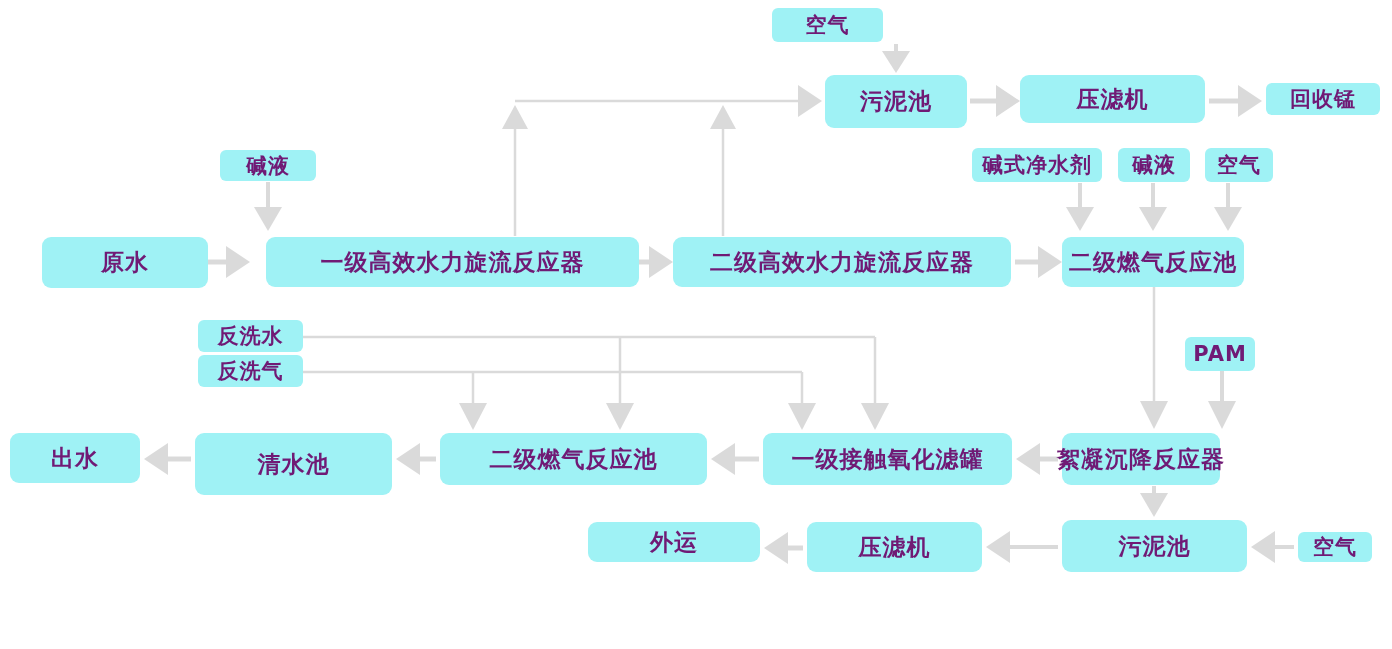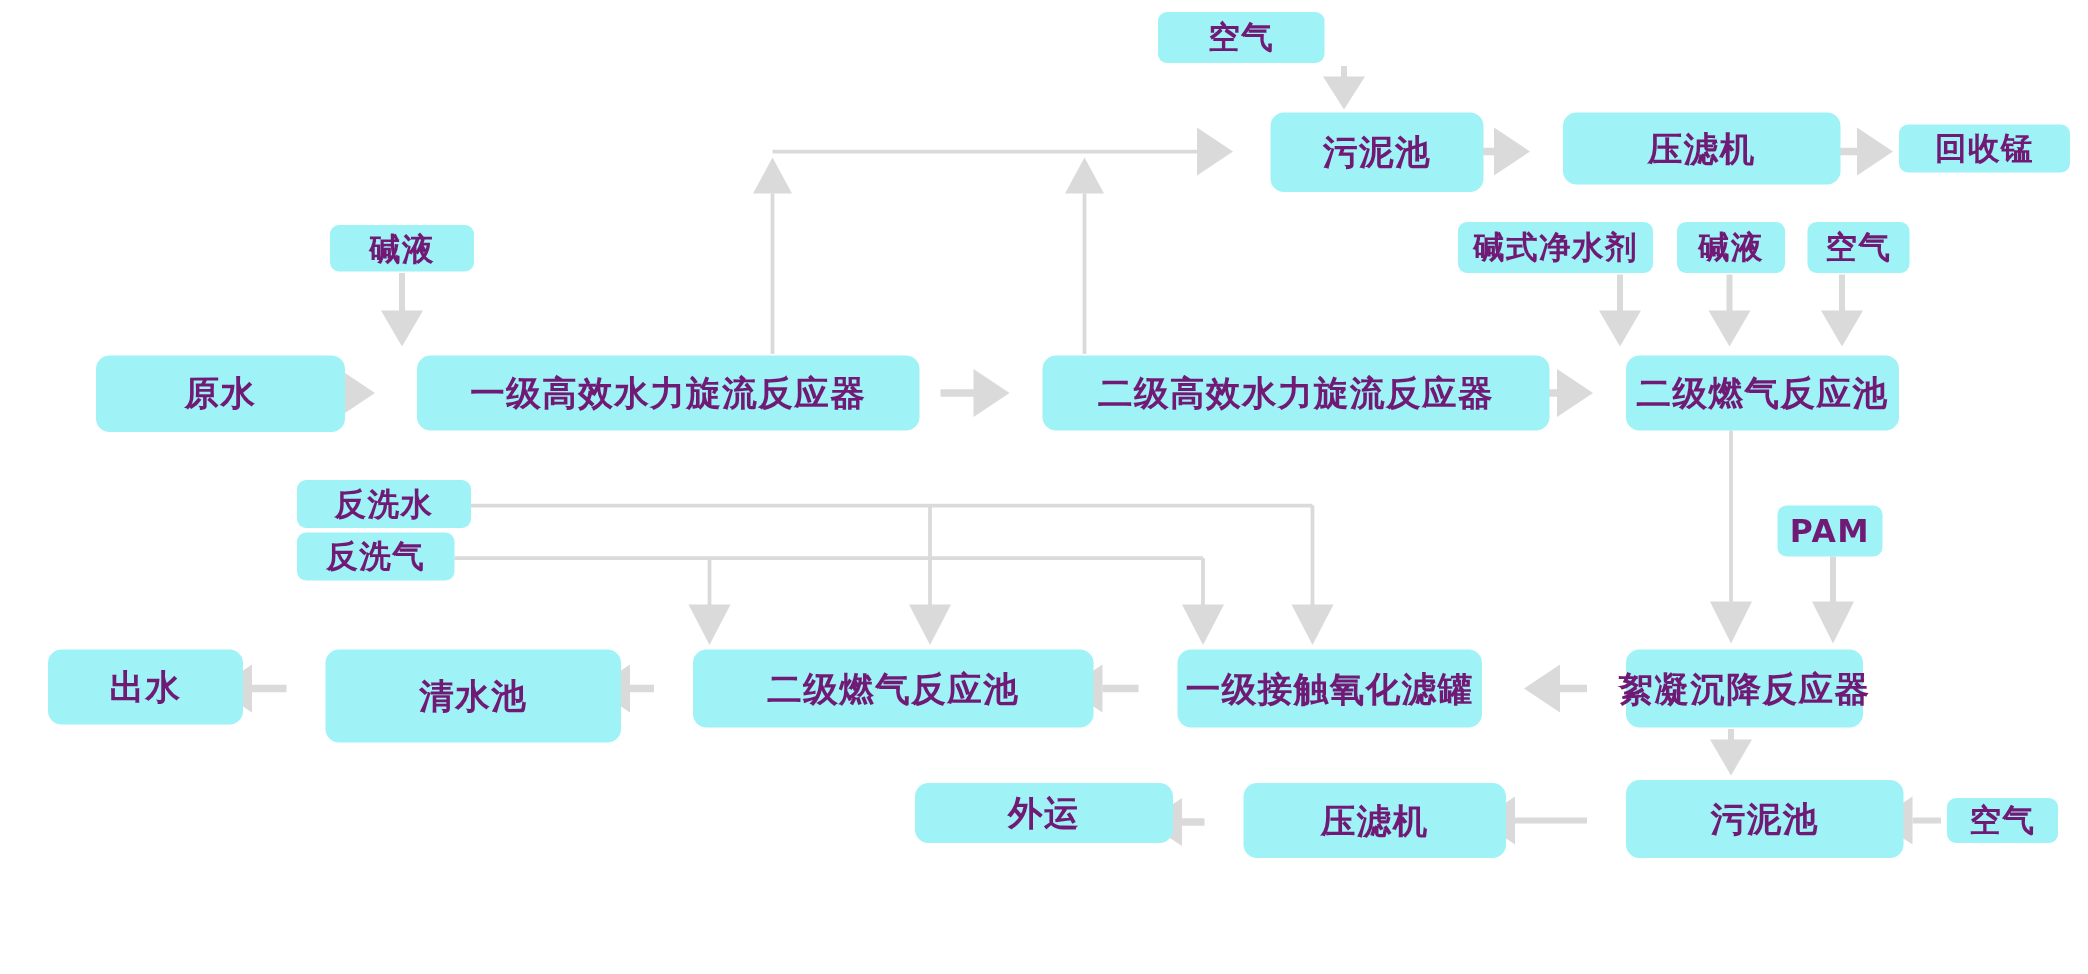--- a/index.html
+++ b/index.html
@@ -15,21 +15,21 @@
     position:absolute;
     background:#9ff2f5;
     border-radius:9px;
     display:flex;align-items:center;justify-content:center;
     color:#701a75;
     font-weight:600;
     letter-spacing:1px;
     white-space:nowrap;
     box-sizing:border-box;
   }
-  .node.big{font-size:23px;margin-left:22px;}
+  .node.big{font-size:23px;}
   .node.small{font-size:21px;border-radius:6px;}
   .shaft{stroke:#dadada;fill:none;}
   .head{fill:#dadada;stroke:none;}
 </style>
 </head>
 <body>
 
 <div id="canvas">
 
   <svg id="arrow-layer" viewBox="0 0 1392 649" xmlns="http://www.w3.org/2000/svg">
@@ -160,29 +160,29 @@
 
   <div class="node small" style="left:772px;top:8px;width:111px;height:34px">空气</div>
   <div class="node big" style="left:825px;top:75px;width:142px;height:53px">污泥池</div>
   <div class="node big" style="left:1020px;top:75px;width:185px;height:48px">压滤机</div>
   <div class="node small" style="left:1266px;top:83px;width:114px;height:32px">回收锰</div>
   <div class="node small" style="left:220px;top:150px;width:96px;height:31px">碱液</div>
   <div class="node small" style="left:972px;top:148px;width:130px;height:34px">碱式净水剂</div>
   <div class="node small" style="left:1118px;top:148px;width:72px;height:34px">碱液</div>
   <div class="node small" style="left:1205px;top:148px;width:68px;height:34px">空气</div>
   <div class="node big" style="left:42px;top:237px;width:166px;height:51px">原水</div>
-  <div class="node big" style="left:256px;top:237px;width:335px;height:50px">一级高效水力旋流反应器</div>
+  <div class="node big" style="left:266px;top:237px;width:373px;height:50px">一级高效水力旋流反应器</div>
   <div class="node big" style="left:673px;top:237px;width:338px;height:50px">二级高效水力旋流反应器</div>
   <div class="node big" style="left:1062px;top:237px;width:182px;height:50px">二级燃气反应池</div>
-  <div class="node small" style="left:198px;top:320px;width:116px;height:32px">反洗水</div>
+  <div class="node small" style="left:198px;top:320px;width:105px;height:32px">反洗水</div>
   <div class="node small" style="left:198px;top:355px;width:105px;height:32px">反洗气</div>
   <div class="node small" style="left:1185px;top:337px;width:70px;height:34px">PAM</div>
   <div class="node big" style="left:10px;top:433px;width:130px;height:50px">出水</div>
   <div class="node big" style="left:195px;top:433px;width:197px;height:62px">清水池</div>
   <div class="node big" style="left:440px;top:433px;width:267px;height:52px">二级燃气反应池</div>
-  <div class="node big" style="left:763px;top:433px;width:203px;height:52px">一级接触氧化滤罐</div>
+  <div class="node big" style="left:763px;top:433px;width:249px;height:52px">一级接触氧化滤罐</div>
   <div class="node big" style="left:1062px;top:433px;width:158px;height:52px">絮凝沉降反应器</div>
   <div class="node big" style="left:1062px;top:520px;width:185px;height:52px">污泥池</div>
   <div class="node small" style="left:1298px;top:532px;width:74px;height:30px">空气</div>
   <div class="node big" style="left:807px;top:522px;width:175px;height:50px">压滤机</div>
   <div class="node big" style="left:588px;top:522px;width:172px;height:40px">外运</div>
 
 </div>
 
 </body></html>

